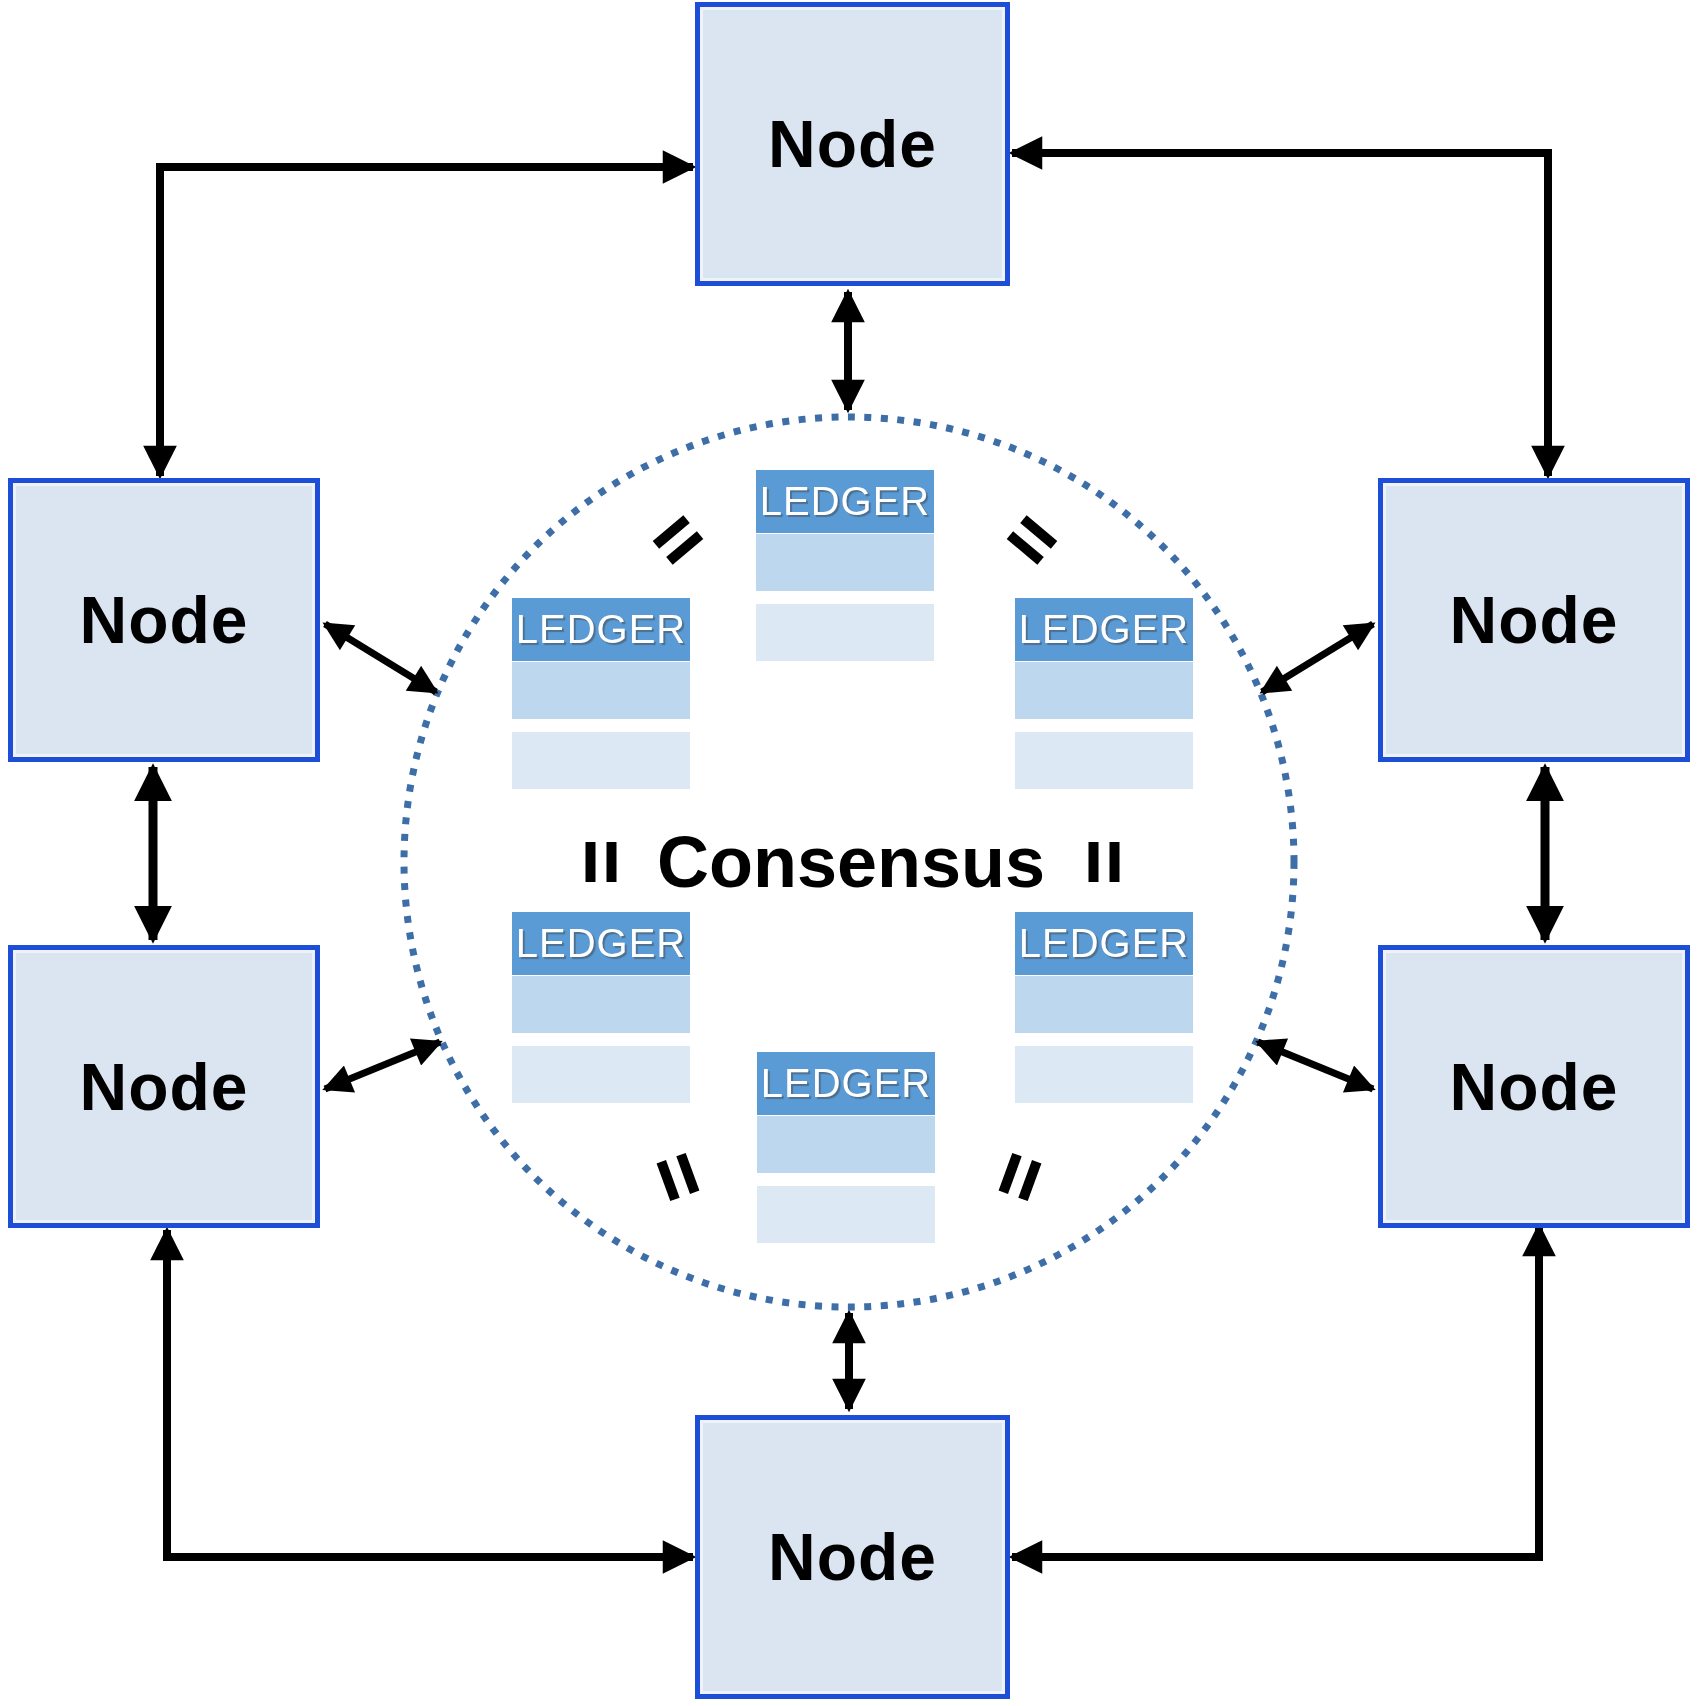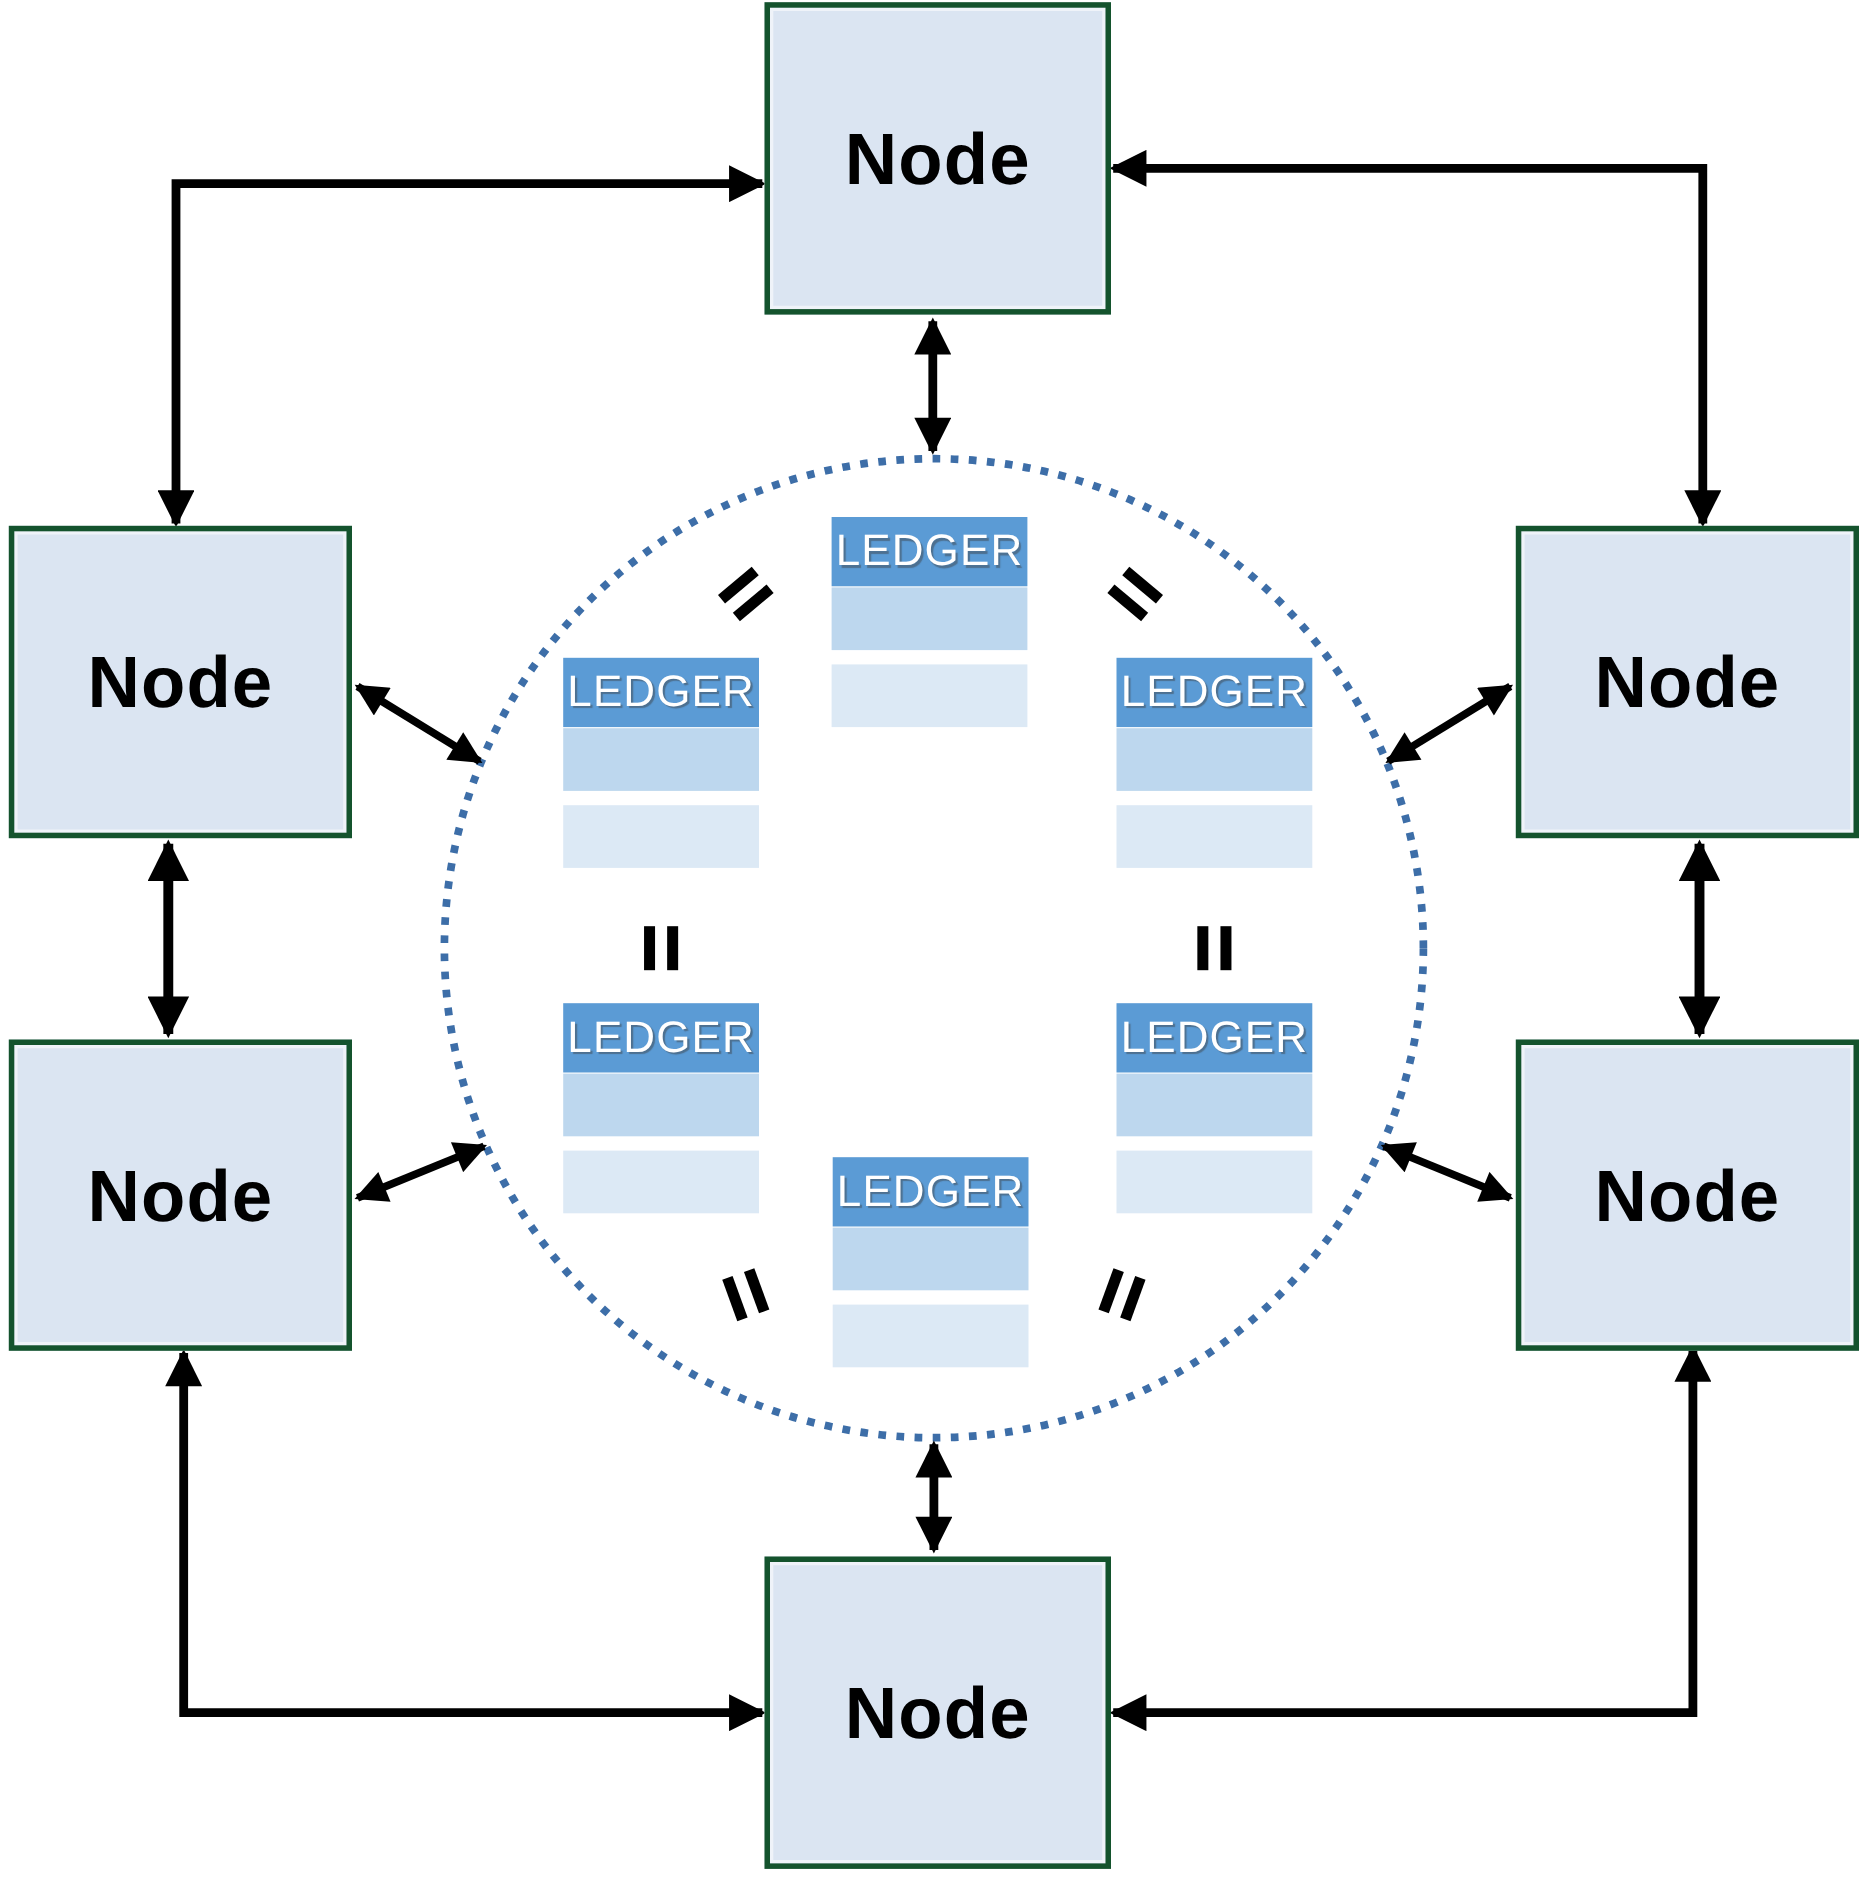--- a/index.html
+++ b/index.html
@@ -3,21 +3,21 @@
 <meta charset="utf-8">
 <style>
   html,body{margin:0;padding:0;background:#ffffff;}
   #stage{
     position:relative;width:1698px;height:1706px;background:#ffffff;
     font-family:"Liberation Sans",sans-serif;overflow:hidden;
   }
   #wires{position:absolute;left:0;top:0;width:1698px;height:1706px;}
 
   .node{
-    position:absolute;background:#dbe5f2;border:5px solid #14532d;
+    position:absolute;background:#dbe5f2;border:5px solid #1d4ed8;
     box-shadow:inset 0 0 0 3px rgba(255,255,255,.55);
     display:flex;align-items:center;justify-content:center;box-sizing:border-box;
   }
   .node span{font-weight:bold;font-size:66px;color:#000;letter-spacing:1px;}
 
   .node-top         {left:695px;top:2px;   width:315px;height:284px;}
   .node-left-top    {left:8px;  top:478px; width:312px;height:284px;}
   .node-left-bottom {left:8px;  top:945px; width:312px;height:283px;}
   .node-right-top   {left:1378px;top:478px;width:312px;height:284px;}
   .node-right-bottom{left:1378px;top:945px;width:312px;height:283px;}
@@ -127,20 +127,21 @@
     <div class="hd">LEDGER</div>
     <div class="row r1"></div>
     <div class="row r2"></div>
   </div>
   <div class="ledger ledger-bottom">
     <div class="hd">LEDGER</div>
     <div class="row r1"></div>
     <div class="row r2"></div>
   </div>
 
+  <div class="consensus">Consensus</div>
 
   <div class="eq eq-mid-left">
     <div class="bar"></div>
     <div class="bar"></div>
   </div>
   <div class="eq eq-mid-right">
     <div class="bar"></div>
     <div class="bar"></div>
   </div>
   <div class="eq eq-tl">

